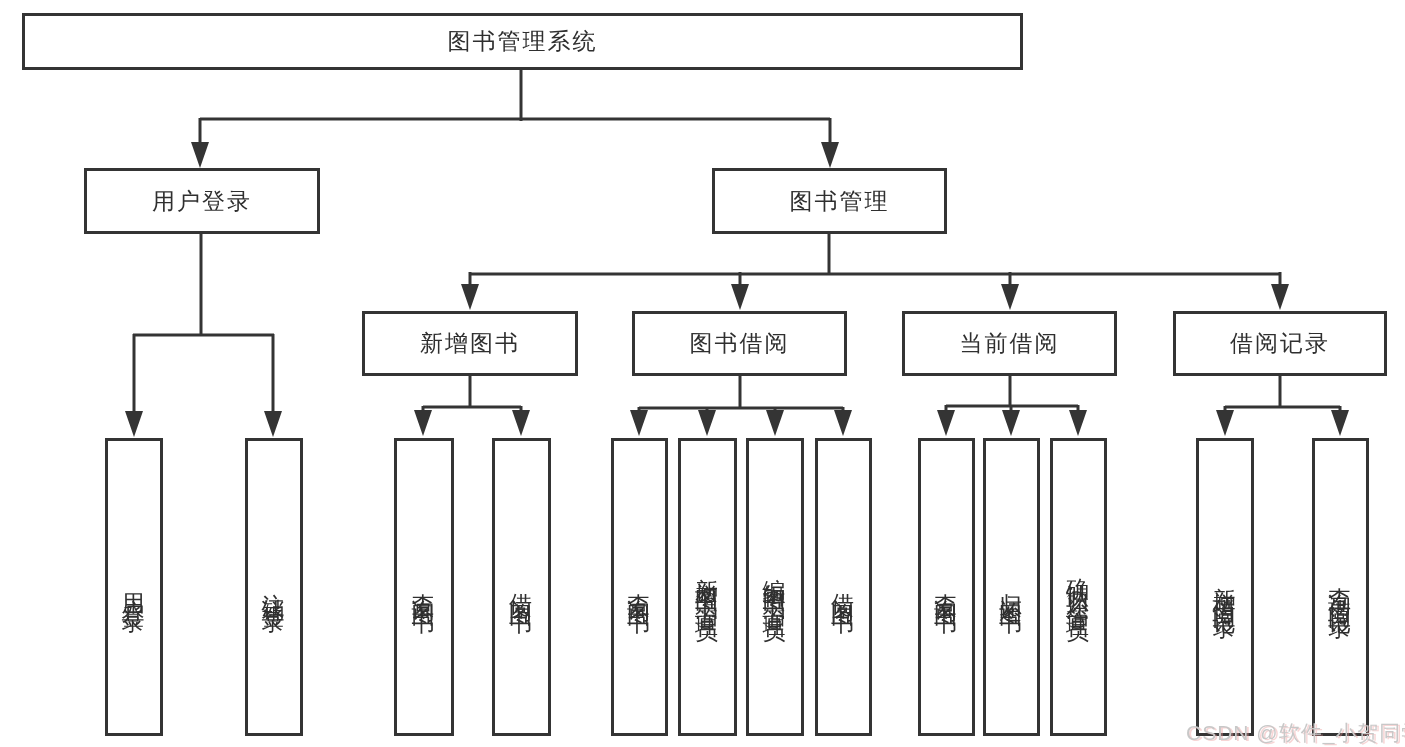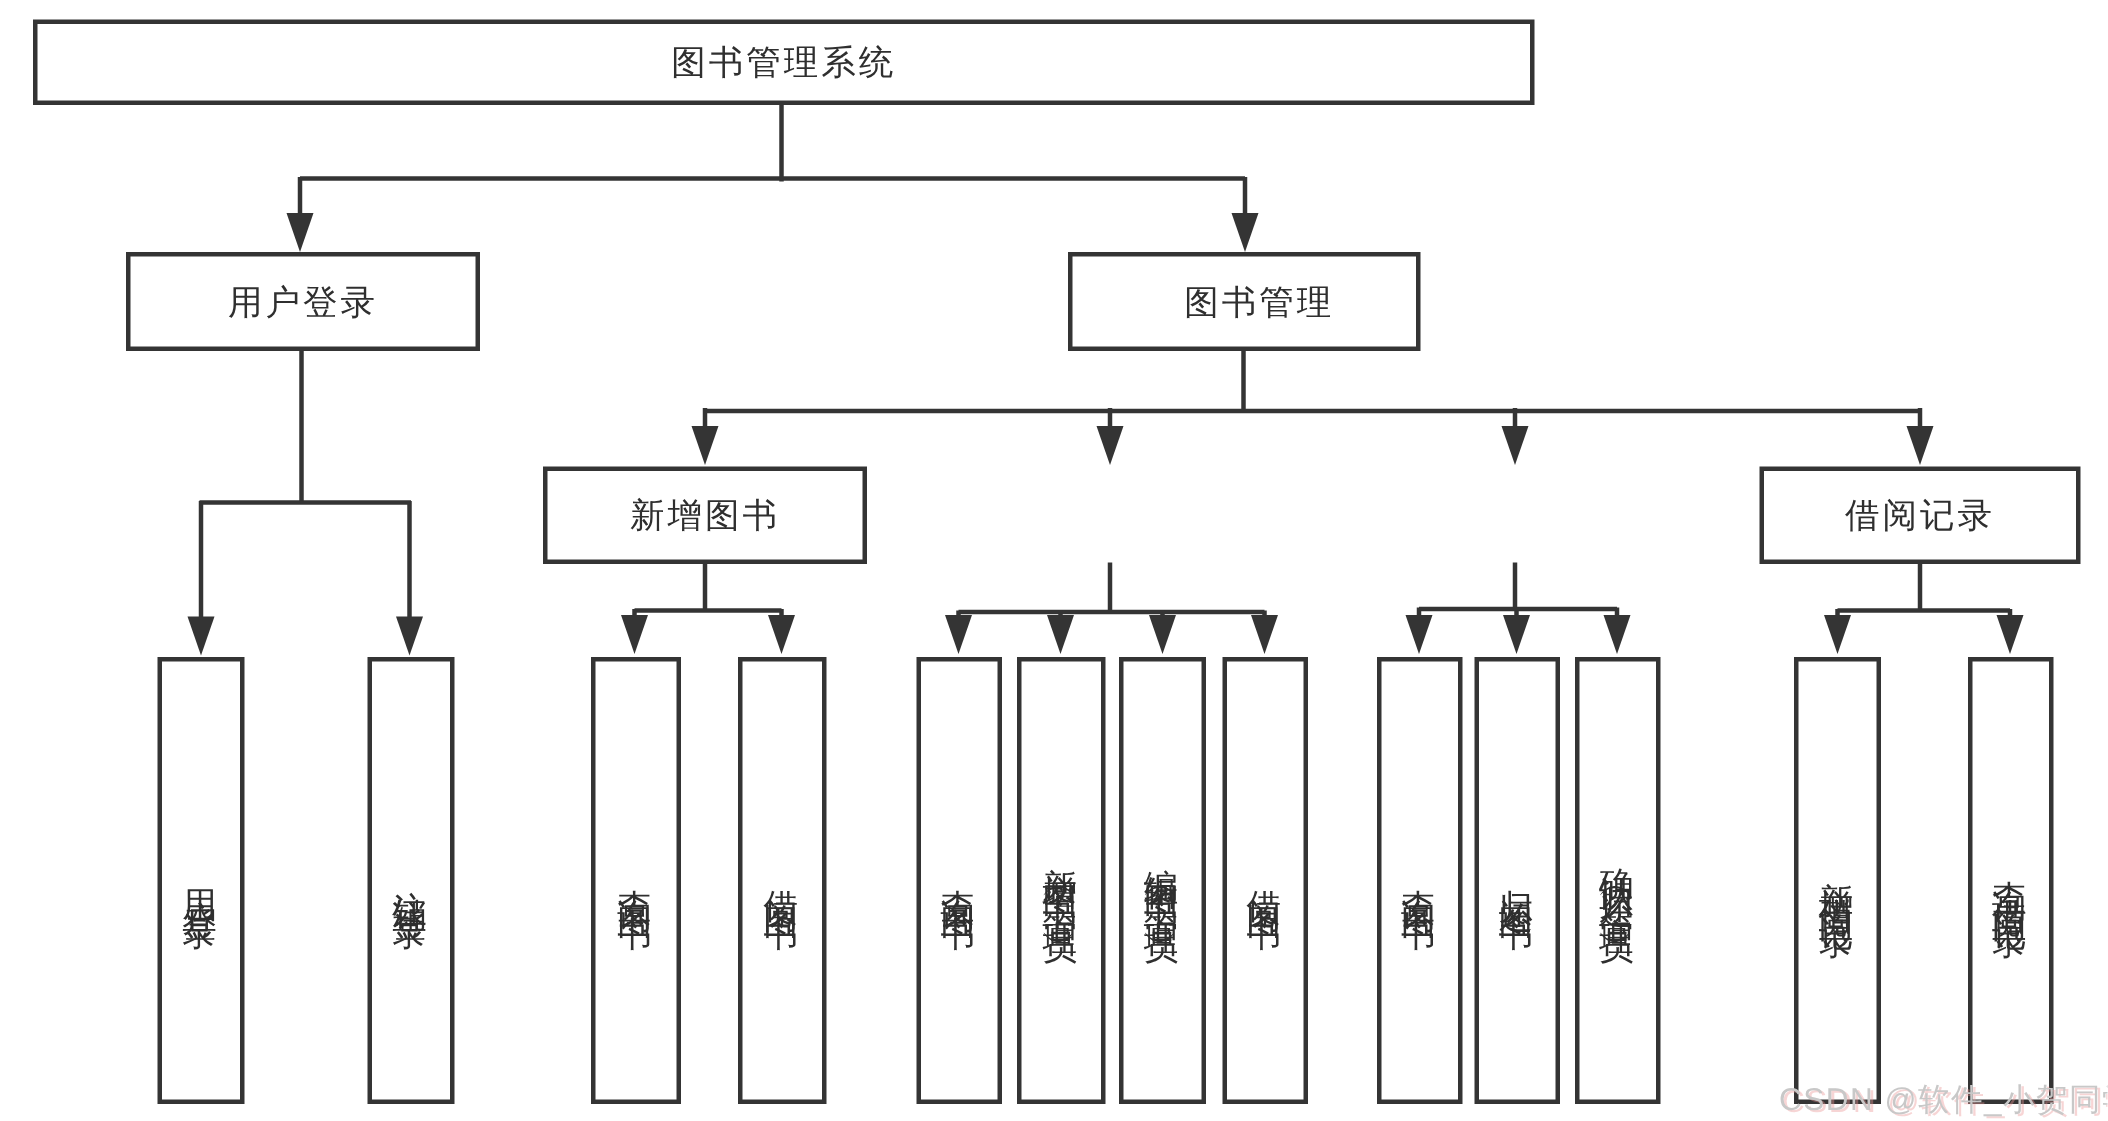--- a/index.html
+++ b/index.html
@@ -108,20 +108,22 @@
       <polygon points="1331,410 1349,410 1340,436"></polygon>
     </g>
   </svg>
 
   <div class="box" id="n-root">图书管理系统</div>
 
   <div class="box" id="n-user-login">用户登录</div>
   <div class="box" id="n-book-mgmt">图书管理</div>
 
   <div class="box" id="n-new-rec">新增图书</div>
+  <div class="box" id="n-book-borrow">图书借阅</div>
+  <div class="box" id="n-current-borrow">当前借阅</div>
   <div class="box" id="n-borrow-record">借阅记录</div>
 
   <div class="box leaf" id="l-0">用户登录</div>
   <div class="box leaf" id="l-1">注销登录</div>
   <div class="box leaf" id="l-2">查询图书</div>
   <div class="box leaf" id="l-3">借阅图书</div>
   <div class="box leaf" id="l-4">查询图书</div>
   <div class="box leaf" id="l-5">新增图书（管理员）</div>
   <div class="box leaf" id="l-6">编辑图书（管理员）</div>
   <div class="box leaf" id="l-7">借阅图书</div>

